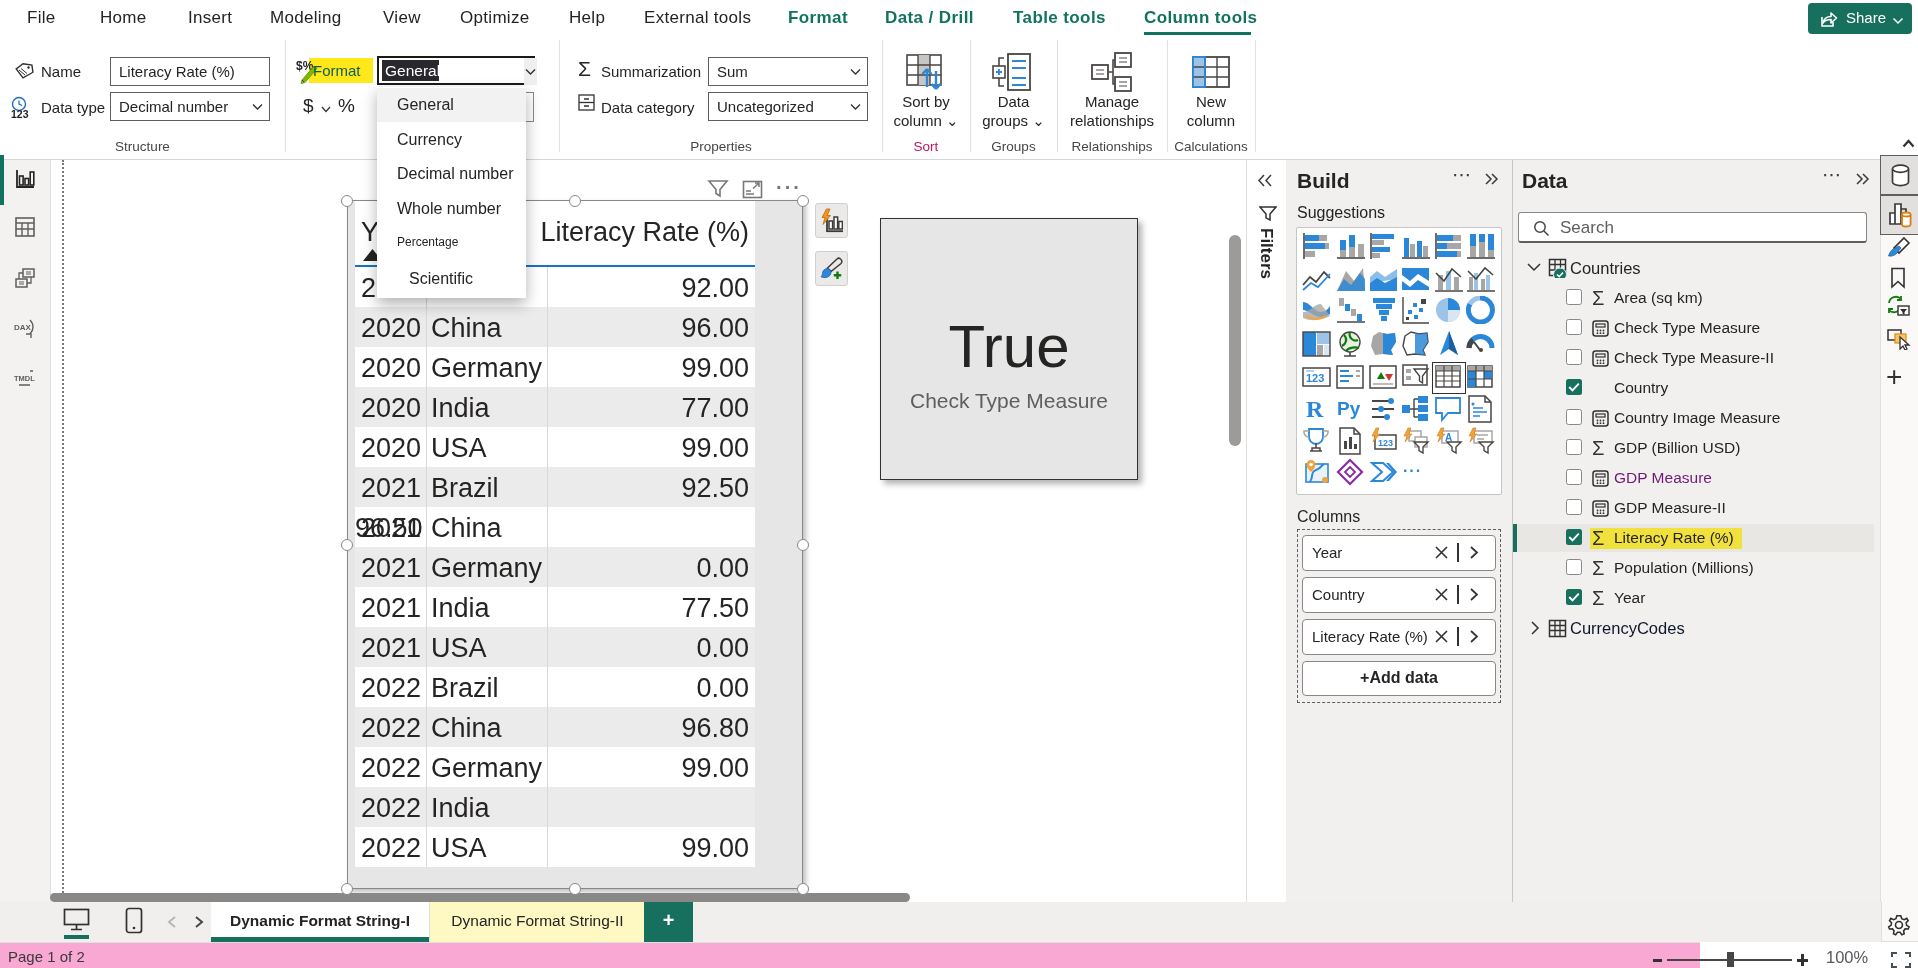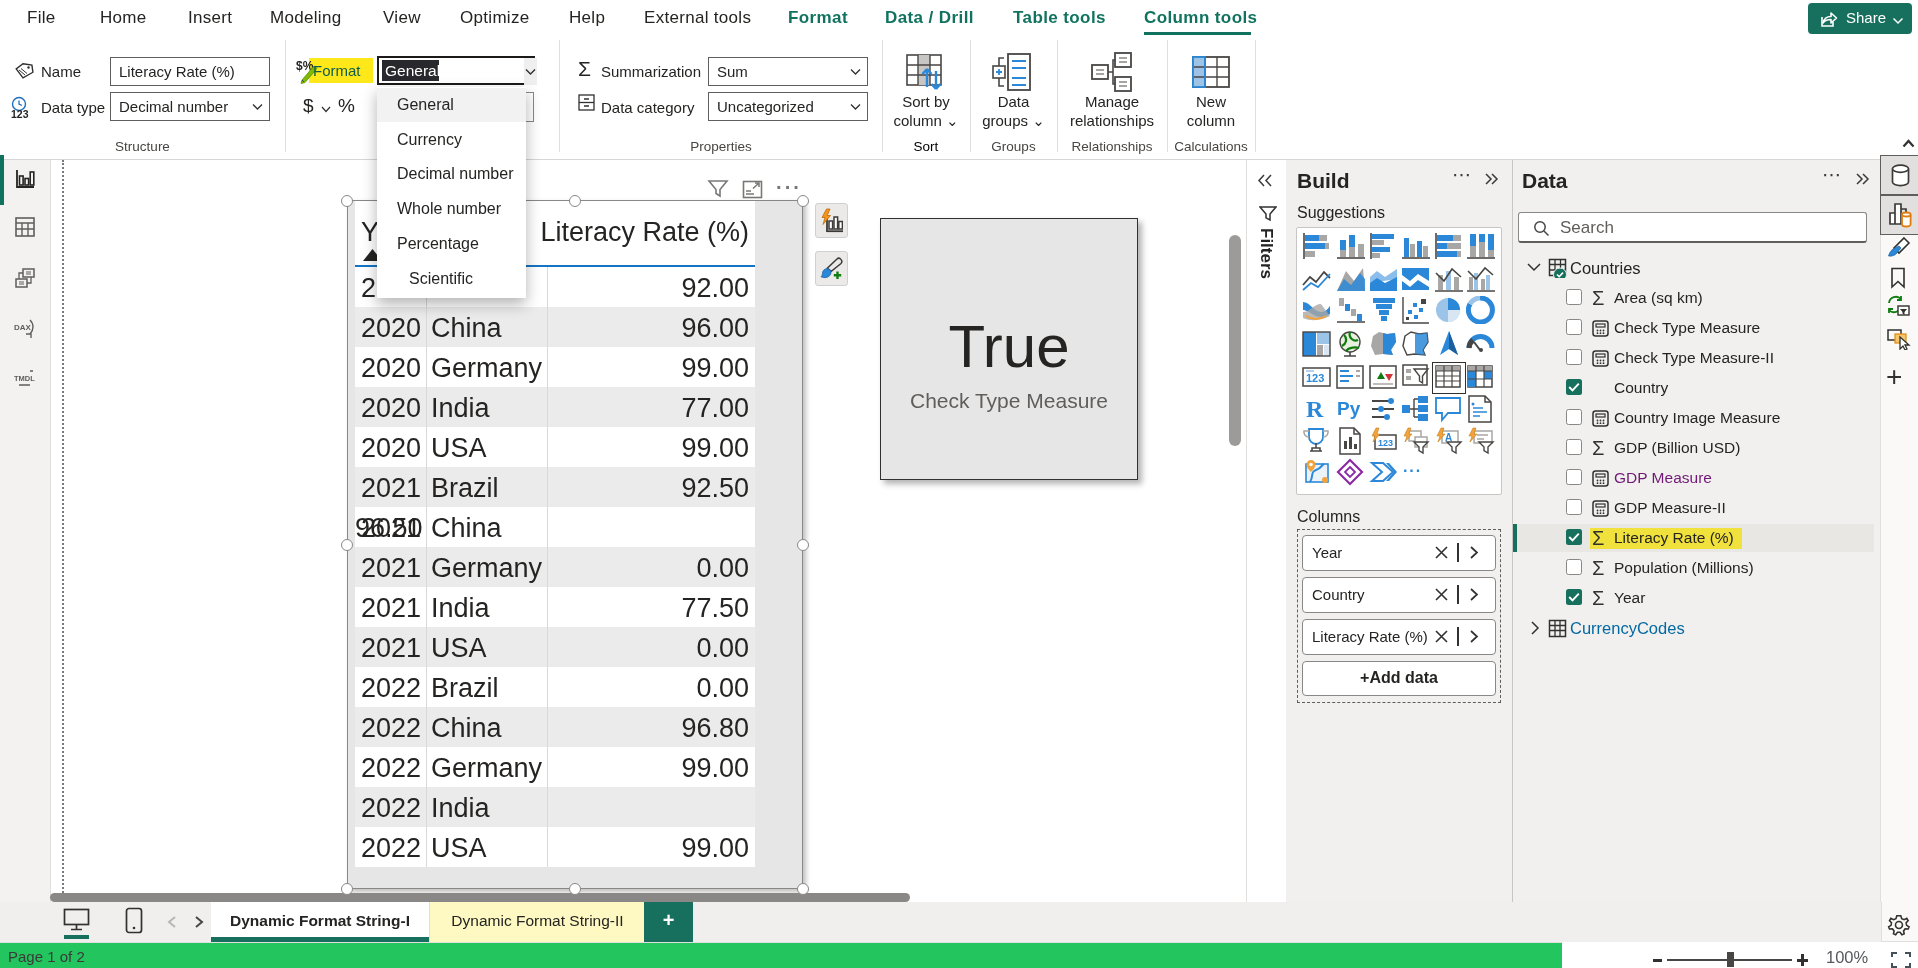--- a/index.html
+++ b/index.html
@@ -161,21 +161,21 @@
     <svg class="ab" style="left:1189px;top:15px;" width="44" height="44" viewBox="0 0 44 44">
       <rect x="4" y="6" width="36" height="30" fill="#fff" stroke="#484644" stroke-width="1.8"></rect>
       <rect x="4" y="6" width="12" height="30" fill="#9dc3e6"></rect>
       <path d="M4 16 L40 16 M4 26 L40 26 M16 6 L16 36 M28 6 L28 36" stroke="#484644" stroke-width="1.4"></path>
       <rect x="4" y="6" width="12" height="30" fill="none" stroke="#2b88d8" stroke-width="1.8"></rect>
     </svg>
     <div class="ab" style="left:1167px;top:57px;width:88px;text-align:center;font-size:15px;">New</div>
     <div class="ab" style="left:1167px;top:76px;width:88px;text-align:center;font-size:15px;">column</div>
 
     <div class="ab" style="left:882px;top:103px;"></div>
-    <div class="ab" style="left:882px;top:103px;width:88px;text-align:center;font-size:13.5px;color:#000000;">Sort</div>
+    <div class="ab" style="left:882px;top:103px;width:88px;text-align:center;font-size:13.5px;color:#be185d;">Sort</div>
     <div class="ab" style="left:970px;top:103px;width:87px;text-align:center;font-size:13.5px;color:#484644;">Groups</div>
     <div class="ab" style="left:1057px;top:103px;width:110px;text-align:center;font-size:13.5px;color:#484644;">Relationships</div>
     <div class="ab" style="left:1167px;top:103px;width:88px;text-align:center;font-size:13.5px;color:#484644;">Calculations</div>
   </div>
 
   <svg class="ab" style="left:1902px;top:103px;" width="13" height="9" viewBox="0 0 13 9">
     <path d="M1.5 7.5 L6.5 2 L11.5 7.5" fill="none" stroke="#323130" stroke-width="2.2"></path>
   </svg>
 </div>
 
@@ -362,21 +362,21 @@
 <div class="ab" style="left:1246px;top:228px;width:39px;">
   <div style="writing-mode:vertical-rl;font-size:17px;font-weight:700;color:#252423;margin:0 auto;width:fit-content;">Filters</div>
 </div>
 
 <div class="ab" style="left:377px;top:87px;width:149px;height:211px;background:#fff;box-shadow:0 6px 14px rgba(0,0,0,0.3);z-index:50;">
   <div class="ab" style="left:0;top:1px;width:149px;height:34px;background:#f2f2f2;"></div>
   <div class="ab" style="left:20px;top:9px;font-size:16px;">General</div>
   <div class="ab" style="left:20px;top:44px;font-size:16px;">Currency</div>
   <div class="ab" style="left:20px;top:78px;font-size:16px;">Decimal number</div>
   <div class="ab" style="left:20px;top:113px;font-size:16px;">Whole number</div>
-  <div class="ab" style="left:20px;top:148px;font-size:16px;">Percentage</div>
+  <div class="ab" style="left:20px;top:148px;font-size:12px;">Percentage</div>
   <div class="ab" style="left:20px;top:183px;font-size:16px;margin-left:12px;">Scientific</div>
 </div>
 
 <div class="ab" style="left:1297px;top:169px;font-size:21px;font-weight:700;color:#252423;">Build</div>
 <div class="ab" style="left:1452px;top:163px;font-size:19px;letter-spacing:1px;color:#3b3a39;">⋯</div>
 <svg class="ab" style="left:1484px;top:173px;" width="15" height="12" viewBox="0 0 15 12">
     <path d="M2 1 L7 6 L2 11 M8 1 L13 6 L8 11" fill="none" stroke="#3b3a39" stroke-width="1.5"></path>
   </svg>
 <div class="ab" style="left:1297px;top:204px;font-size:16px;color:#252423;">Suggestions</div>
 <div class="ab" style="left:1296px;top:227px;width:204px;height:266px;background:#fff;border:1px solid #c8c6c4;border-radius:2px;"></div>
@@ -763,21 +763,21 @@
   <div class="ab" style="left:154px;top:7px;width:1.5px;height:19px;background:#323130;"></div>
   <svg class="ab" style="left:166px;top:9px;" width="10" height="15" viewBox="0 0 10 15">
       <path d="M2 2 L8 7.5 L2 13" fill="none" stroke="#323130" stroke-width="1.7"></path>
     </svg>
 </div>
 <div class="ab" style="left:1302px;top:661px;width:192px;height:33px;background:#fff;border:1px solid #8a8886;border-radius:4px;">
   <div class="ab" style="left:0;top:7px;width:192px;text-align:center;font-size:16px;font-weight:700;">+Add data</div>
 </div>
 
 <div class="ab" id="tabbar" style="left:0;top:902px;width:1918px;height:40px;background:#f0efee;"></div>
-<div class="ab" id="statusbar" style="left:0;top:942px;width:1562px;height:26px;background:#22c55e;border-top:1px solid #e1dfdd;">
+<div class="ab" id="statusbar" style="left:0;top:942px;width:1700px;height:26px;background:#f9a8d4;border-top:1px solid #e1dfdd;">
   <div class="ab" style="left:8px;top:5px;font-size:15px;color:#3b3a39;">Page 1 of 2</div>
 </div>
 
 <div class="ab" style="left:1522px;top:169px;font-size:21px;font-weight:700;color:#252423;">Data</div>
 <div class="ab" style="left:1822px;top:163px;font-size:19px;letter-spacing:1px;color:#3b3a39;">⋯</div>
 <svg class="ab" style="left:1855px;top:173px;" width="15" height="12" viewBox="0 0 15 12">
     <path d="M2 1 L7 6 L2 11 M8 1 L13 6 L8 11" fill="none" stroke="#3b3a39" stroke-width="1.5"></path>
   </svg>
 <div class="ab" style="left:1518px;top:212px;width:349px;height:31px;background:#fff;border:1px solid #8a8886;border-bottom:2px solid #605e5c;border-radius:3px;box-sizing:border-box;">
   <svg class="ab" style="left:14px;top:7px;" width="17" height="17" viewBox="0 0 17 17">
@@ -888,21 +888,21 @@
   </div>
 <div class="ab" style="left:1592px;top:587px;font-size:20px;font-weight:400;color:#323130;">Σ</div>
 <div class="ab" style="left:1614px;top:589px;font-size:15.5px;color:#252423;">Year</div>
 <svg class="ab" style="left:1530px;top:621px;" width="10" height="14" viewBox="0 0 10 14">
     <path d="M2 1 L8 7 L2 13" fill="none" stroke="#323130" stroke-width="1.5"></path>
   </svg>
 <svg class="ab" style="left:1548px;top:619px;" width="19" height="19" viewBox="0 0 19 19">
   <rect x="1.5" y="1.5" width="16" height="16" fill="none" stroke="#323130" stroke-width="1.5"></rect>
   <path d="M1.5 6.5 L17.5 6.5 M1.5 11.5 L17.5 11.5 M7 1.5 L7 17.5 M12 1.5 L12 17.5" stroke="#323130" stroke-width="1.3"></path>
 </svg>
-<div class="ab" style="left:1570px;top:619px;font-size:16.5px;color:#0369a1;">CurrencyCodes</div>
+<div class="ab" style="left:1570px;top:619px;font-size:16.5px;color:#0f172a;">CurrencyCodes</div>
 
 <div class="ab" style="left:1880px;top:155px;width:38px;height:40px;background:#e2e0de;border:1.5px solid #605e5c;border-right:none;box-sizing:border-box;"></div>
 <svg class="ab" style="left:1891px;top:164px;" width="19" height="23" viewBox="0 0 19 23">
     <path d="M1.5 4.8 L1.5 18 A8 3.6 0 0 0 17.5 18 L17.5 4.8" fill="#fff" stroke="#3b3a39" stroke-width="1.7"></path>
     <ellipse cx="9.5" cy="4.8" rx="8" ry="3.6" fill="#fff" stroke="#3b3a39" stroke-width="1.7"></ellipse>
   </svg>
 <div class="ab" style="left:1880px;top:195px;width:38px;height:40px;background:#e2e0de;border:1.5px solid #605e5c;border-right:none;box-sizing:border-box;"></div>
 <svg class="ab" style="left:1888px;top:201px;" width="24" height="27" viewBox="0 0 24 27">
   <path d="M2 23 L2 12 L7 12 L7 23 Z M7 23 L7 3 L13 3 L13 23 Z" fill="#fff" stroke="#3b3a39" stroke-width="1.7"></path>
   <path d="M13 8 L18 8 L18 12" fill="none" stroke="#3b3a39" stroke-width="1.7"></path>

